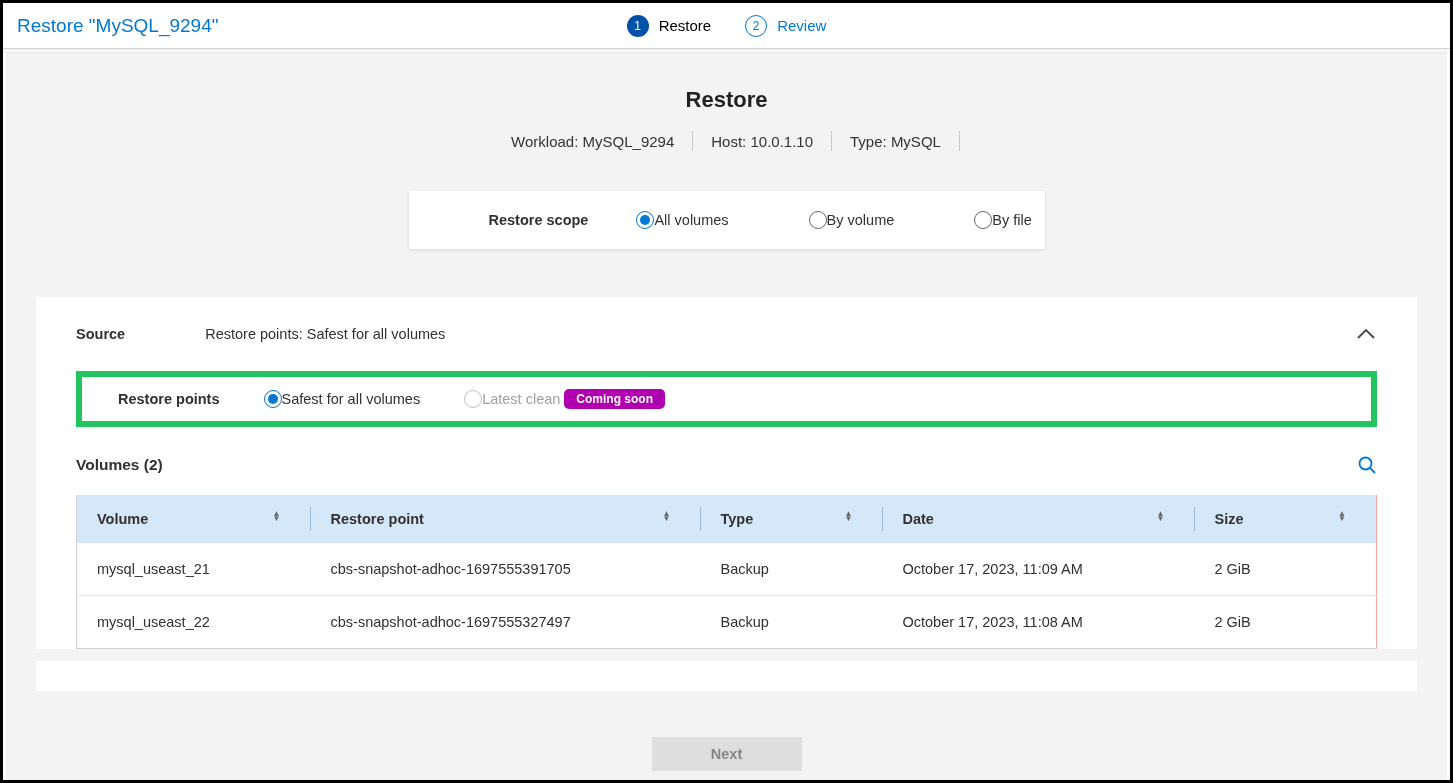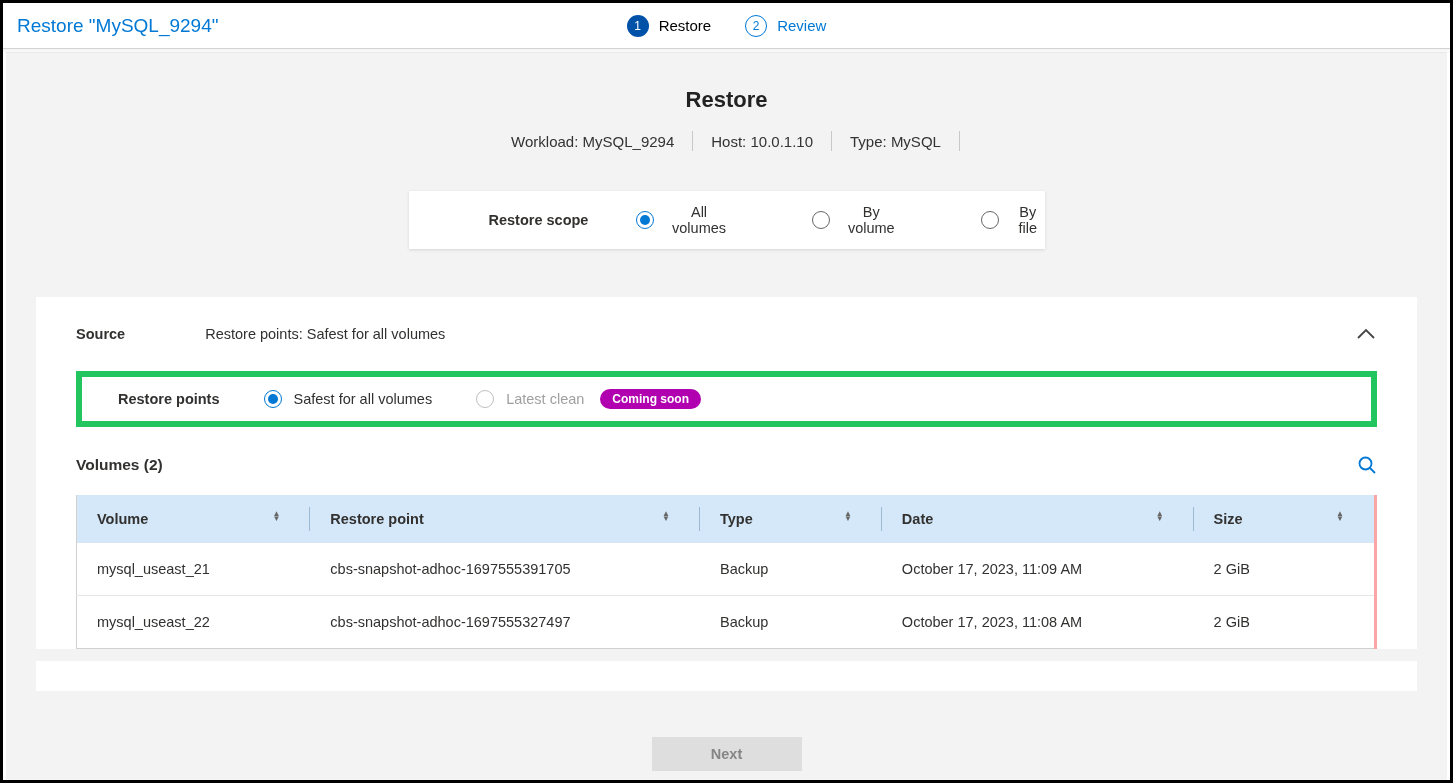--- a/index.html
+++ b/index.html
@@ -16,41 +16,41 @@
   .step.pending .step-label { color: #0078d4; }
   .workarea { background: #f3f3f3; position: absolute; top: 49px; bottom: 0; left:3px; right:3px; border-top:1px solid #ececec; overflow:hidden;}
   .hdr { text-align: center; padding-top: 34px; }
   .hdr h2 { margin: 0; font-size: 22px; font-weight: 600; color: #222; }
   .meta { display:flex; justify-content:center; align-items:center; gap:0; margin-top:18px; font-size:15px; color:#333;}
   .meta-item { padding: 0 18px; }
   .meta-sep { width:1px; height:20px; background:#c8c8c8;}
   .scope-card { background:#fff; width:636px; margin:40px auto 0; height:58px; display:flex; align-items:center; box-shadow:0 1px 3px rgba(0,0,0,0.12); }
   .scope-label { font-weight:600; font-size:14.5px; padding:0 48px 0 80px;}
   .scope-opts { display:flex; gap:80px; align-items:center; flex:1;}
-  .radio-opt { display:flex; align-items:center; gap:12px; font-size:14.5px; cursor:pointer;}
+  .radio-opt { display:flex; align-items:center; gap:0; font-size:14.5px; cursor:pointer;}
   .radio { width:18px; height:18px; border-radius:50%; border:1.5px solid #666; display:flex; align-items:center; justify-content:center; flex-shrink:0;}
   .radio.selected { border-color:#0078d4;}
   .radio.selected::after { content:""; width:10px; height:10px; border-radius:50%; background:#0078d4;}
   .panel { background:#fff; margin:48px 30px 0; padding:26px 40px 0; }
   .source-row { display:flex; align-items:center; font-size:14.5px; gap:80px;}
   .source-row .lbl { font-weight:600;}
   .collapse { margin-left:auto; width:22px; height:22px; display:flex; align-items:center; justify-content:center; cursor:pointer;}
   .rp-box { border:6px solid #22c55e; margin-top:26px; height:56px; display:flex; align-items:center; padding:0 36px; gap:44px; font-size:14.5px;}
   .rp-box .lbl { font-weight:600;}
   .rp-opt.disabled { color:#a0a0a0;}
-  .badge { background:#b000b0; color:#fff; font-weight:600; font-size:12px; padding:3px 12px; border-radius:10px; margin-left:4px;}
+  .badge { background:#b000b0; color:#fff; font-weight:600; font-size:12px; padding:3px 12px; border-radius:5px; margin-left:4px;}
   .vol-hdr { display:flex; align-items:center; margin-top:28px; font-size:15.5px; font-weight:600;gap:28px;}
   .search-ic { margin-left:auto; color:#0078d4; cursor:pointer;}
   table { width:100%; border-collapse:collapse; margin-top:20px; font-size:14.5px;}
   thead th { background:#d4e8f9; text-align:left; font-weight:600; padding:16px 20px; position:relative;}
   thead th .sep { position:absolute; right:0; top:12px; bottom:12px; width:1px; background:#9bbad3;}
   .sort { float:right; display:flex; flex-direction:column; line-height:5px; font-size:8px; color:#666; margin-right:10px;}
   tbody td { padding:18px 20px; border-bottom:1px solid #e6e6e6;}
   tbody tr:last-child td { border-bottom:1px solid #d0d0d0;}
-  table.outer { border-left:1px solid #d0d0d0; border-right:3px solid #fca5a5;}
+  table.outer { border-left:1px solid #d0d0d0; border-right:1px solid #fca5a5;}
   .panel2 { background:#fff; margin:12px 30px 0; height:30px;}
   .footer { position:absolute; bottom:3px; left:0; right:0; height:40px; display:flex; justify-content:center; align-items:flex-start;}
   .next-btn { background:#dedede; color:#858585; font-weight:600; font-size:14.5px; border:none; width:150px; height:34px; cursor:not-allowed;}
   svg { display:block; }
 </style>
 </head>
 <body>
 
 <div class="frame">
   <div class="topbar">

